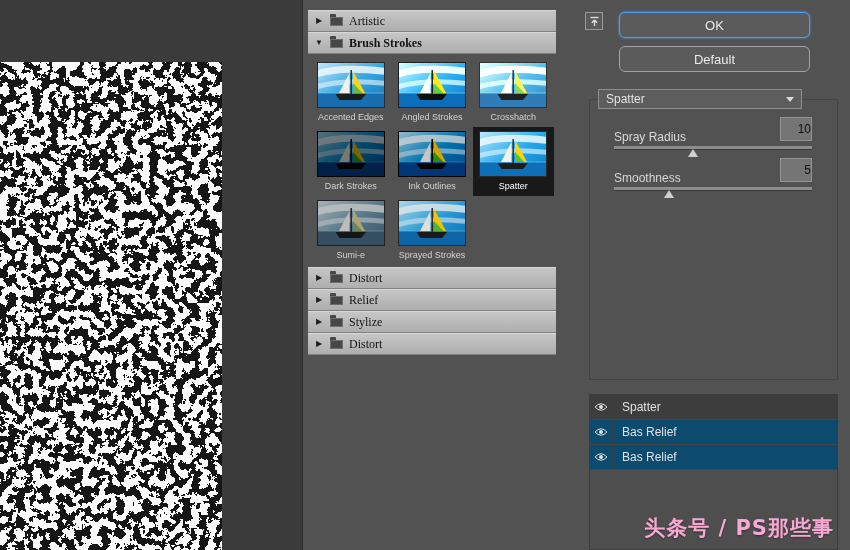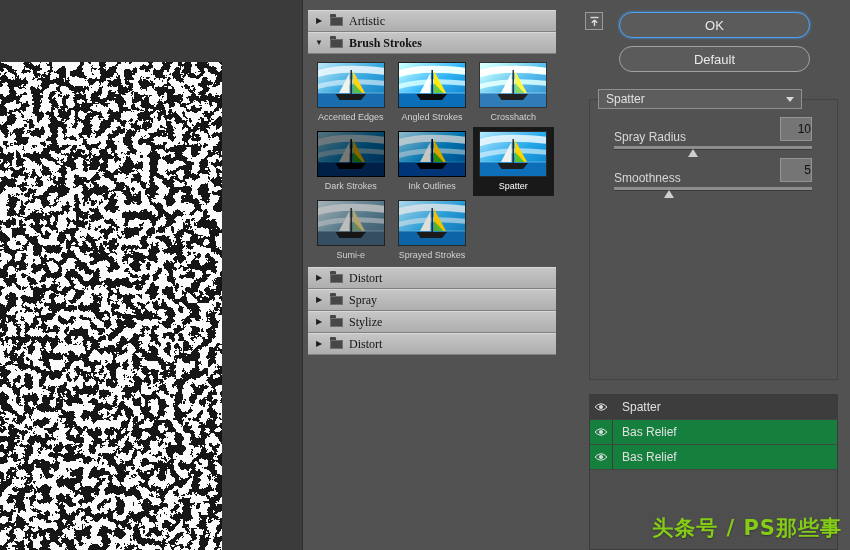--- a/index.html
+++ b/index.html
@@ -41,21 +41,21 @@
   .v-dark      .timg{filter:brightness(0.5) contrast(1.3);}
   .v-ink       .timg{filter:brightness(0.72) contrast(1.5);}
   .v-spatter   .timg{filter:saturate(1.2);}
   .v-sprayed   .timg{filter:brightness(0.92) saturate(1.15);}
   .v-sumie     .timg{filter:brightness(0.78) saturate(0.4);}
 
   
   .hide-btn{position:absolute;left:585px;top:12px;width:18px;height:18px;background:#5a5a5a;
             border:1px solid #9a9a9a;display:flex;align-items:center;justify-content:center;
             box-sizing:border-box;cursor:pointer;}
-  .btn{position:absolute;left:619px;width:191px;height:26px;border-radius:13px;background:#5b5b5b;
+  .btn{position:absolute;left:619px;width:191px;height:26px;border-radius:6px;background:#5b5b5b;
        color:#e9e9e9;font-size:13px;display:flex;align-items:center;justify-content:center;
        box-sizing:border-box;cursor:pointer;}
   .btn.ok{top:12px;border:1px solid #4da1f0;box-shadow:0 0 2px 1px rgba(70,150,235,.45);}
   .btn.default{top:46px;border:1px solid #a2a2a2;}
 
   .params-box{position:absolute;left:589px;top:99px;width:249px;height:281px;
               border:1px solid #434343;box-sizing:border-box;}
   .dropdown{position:absolute;left:598px;top:89px;width:204px;height:20px;background:#5d5d5d;
             border:1px solid #8f8f8f;box-sizing:border-box;display:flex;align-items:center;
             padding:0 7px;color:#e2e2e2;font-size:12px;cursor:pointer;justify-content:space-between;}
@@ -68,29 +68,29 @@
   .track{position:absolute;left:24px;right:25px;height:3px;background:#8d8d8d;
          border-bottom:1px solid #3a3a3a;cursor:pointer;}
   .thumb-marker{position:absolute;top:3px;width:0;height:0;transform:translateX(-50%);
          border-left:5px solid transparent;border-right:5px solid transparent;
          border-bottom:8px solid #cfcfcf;cursor:pointer;}
   .pos-40{left:40%;} .pos-28{left:28%;}
 
   
   .layers{position:absolute;left:589px;top:394px;width:249px;height:156px;background:#4e4e4e;
           border:1px solid #3c3c3c;box-sizing:border-box;}
-  .layer-row{display:flex;height:24px;border-bottom:1px solid #444444;background:#15803d;
+  .layer-row{display:flex;height:24px;border-bottom:1px solid #444444;background:#0c4a6e;
              align-items:stretch;cursor:pointer;}
   .layer-row.sel{background:#3d3d3d;}
   .eye-cell{width:22px;border-right:1px solid #3c3c3c;display:flex;align-items:center;
             justify-content:center;cursor:pointer;}
   .layer-label{font-size:12px;color:#e0e0e0;line-height:24px;padding-left:9px;}
 
-  .watermark{position:absolute;right:8px;bottom:8px;font-size:21px;font-weight:bold;
-             color:#84cc16;letter-spacing:1px;text-shadow:0 1px 2px rgba(0,0,0,.35);
+  .watermark{position:absolute;right:16px;bottom:8px;font-size:21px;font-weight:bold;
+             color:#f9a8d4;letter-spacing:1px;text-shadow:0 1px 2px rgba(0,0,0,.35);
              font-family:"DejaVu Sans","Liberation Sans",sans-serif;}
 </style>
 </head>
 <body>
 
 <svg width="0" height="0" style="position:absolute">
   <defs>
     <linearGradient id="sky" x1="0" y1="0" x2="1" y2="1">
       <stop offset="0" stop-color="#bfe9f9"></stop>
       <stop offset="0.5" stop-color="#39a6dd"></stop>
@@ -199,21 +199,21 @@
     </div>
 
     <div class="cat">
       <span class="tri">▶</span>
       <span class="folder"></span>
       <span class="cat-label">Distort</span>
     </div>
     <div class="cat">
       <span class="tri">▶</span>
       <span class="folder"></span>
-      <span class="cat-label">Spray</span>
+      <span class="cat-label">Relief</span>
     </div>
     <div class="cat">
       <span class="tri">▶</span>
       <span class="folder"></span>
       <span class="cat-label">Stylize</span>
     </div>
     <div class="cat">
       <span class="tri">▶</span>
       <span class="folder"></span>
       <span class="cat-label">Distort</span>

